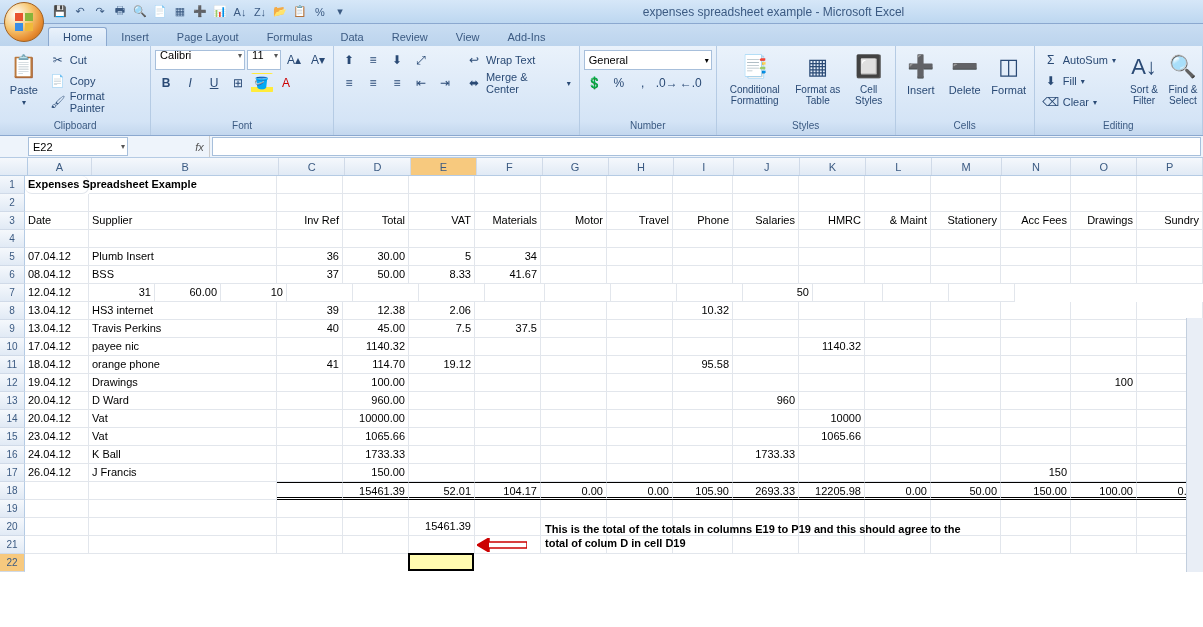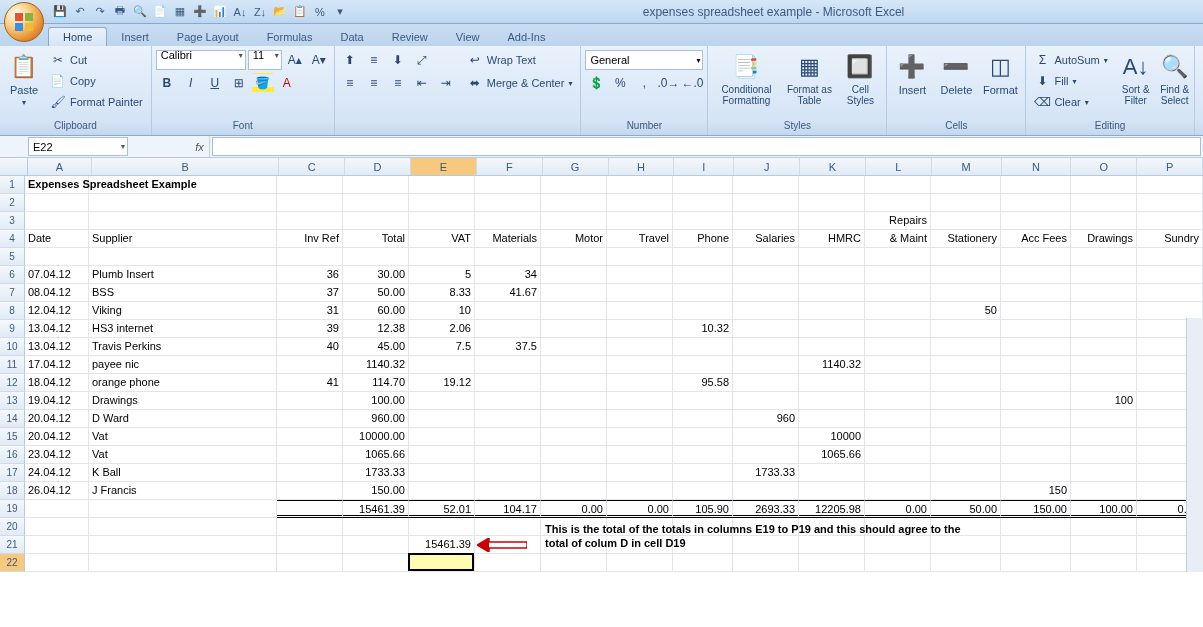--- a/index.html
+++ b/index.html
@@ -24,21 +24,21 @@
 .rgroup-label { height: 15px; text-align: center; font-size: 10px; color: #3b5a82; padding-bottom: 1px; }
 .rbtn-large { width: 40px; height: 66px; display: flex; flex-direction: column; align-items: center; justify-content: flex-start; padding-top: 2px; gap: 2px; color: #2a4a75; border-radius: 3px; }
 .rbtn-small { height: 20px; padding: 0 4px; display: flex; align-items: center; gap: 4px; color: #2a4a75; border-radius: 2px; }
 .ricon-32 { width: 30px; height: 30px; display: flex; align-items: center; justify-content: center; font-size: 22px; }
 .ricon-16 { width: 16px; height: 16px; display: flex; align-items: center; justify-content: center; font-size: 12px; }
 .stack { display: flex; flex-direction: column; gap: 1px; }
 .font-row { display: flex; gap: 2px; align-items: center; }
 .font-combo { height: 20px; background: #fff; border: 1px solid #a7bfdb; padding: 0 14px 10px 4px; font-size: 11px; display: flex; align-items: center; position: relative; }
 .font-combo::after { content: "▾"; position: absolute; right: 2px; font-size: 8px; color: #555; }
 .btn-box { width: 22px; height: 20px; border: 1px solid transparent; display: flex; align-items: center; justify-content: center; font-size: 12px; color: #2a4a75; border-radius: 2px; }
-.num-combo { height: 20px; width: 118px; background: #fff; border: 1px solid #a7bfdb; position: relative; padding: 0 14px 0 4px; display: flex; align-items: center; font-size: 11px; }
+.num-combo { height: 20px; width: 128px; background: #fff; border: 1px solid #a7bfdb; position: relative; padding: 0 14px 0 4px; display: flex; align-items: center; font-size: 11px; }
 .num-combo::after { content: "▾"; position: absolute; right: 2px; font-size: 8px; }
 
 
 .fbar { height: 22px; display: flex; align-items: stretch; border-bottom: 1px solid #b5cbe4; background: #eef4fb; }
 .namebox { width: 100px; background: #fff; border: 1px solid #a7bfdb; margin: 1px 2px 1px 28px; padding: 0 4px; display: flex; align-items: center; font-size: 11px; position: relative; }
 .namebox::after { content: "▾"; position: absolute; right: 2px; font-size: 8px; color: #555; }
 .fx-btn { width: 20px; display: flex; align-items: center; justify-content: center; font-style: italic; color: #555; border-right: 1px solid #ccc; margin-left: 60px; }
 .formula-input { flex: 1; background: #fff; border: 1px solid #a7bfdb; margin: 1px 2px; padding: 0 4px; }
 
 
@@ -321,21 +321,21 @@
         <div class="row-h">16</div>
         <div class="row-h">17</div>
         <div class="row-h">18</div>
         <div class="row-h">19</div>
         <div class="row-h">20</div>
         <div class="row-h">21</div>
         <div class="row-h sel">22</div>
       </div>
     <div class="cells" id="cells">
         <div class="row">
-          <div class="cell bold" style="width: 64px; overflow: visible; position: relative; z-index: 1;">Expenses Spreadsheet Example</div>
+          <div class="cell bold" style="width: 64px; overflow: visible; position: relative; z-index: 1; border-radius: 7px;">Expenses Spreadsheet Example</div>
           <div class="cell " style="width: 188px;"></div>
           <div class="cell " style="width: 66px;"></div>
           <div class="cell " style="width: 66px;"></div>
           <div class="cell " style="width: 66px;"></div>
           <div class="cell " style="width: 66px;"></div>
           <div class="cell " style="width: 66px;"></div>
           <div class="cell " style="width: 66px;"></div>
           <div class="cell " style="width: 60px;"></div>
           <div class="cell " style="width: 66px;"></div>
           <div class="cell " style="width: 66px;"></div>
@@ -355,38 +355,20 @@
           <div class="cell " style="width: 66px;"></div>
           <div class="cell " style="width: 66px;"></div>
           <div class="cell " style="width: 60px;"></div>
           <div class="cell " style="width: 66px;"></div>
           <div class="cell " style="width: 66px;"></div>
           <div class="cell " style="width: 66px;"></div>
           <div class="cell " style="width: 70px;"></div>
           <div class="cell " style="width: 70px;"></div>
           <div class="cell " style="width: 66px;"></div>
           <div class="cell " style="width: 66px;"></div>
-        </div>
-        <div class="row">
-          <div class="cell " style="width: 64px;"></div>
-          <div class="cell " style="width: 188px;"></div>
-          <div class="cell right" style="width: 66px;"></div>
-          <div class="cell right" style="width: 66px;"></div>
-          <div class="cell right" style="width: 66px;"></div>
-          <div class="cell right" style="width: 66px;"></div>
-          <div class="cell right" style="width: 66px;"></div>
-          <div class="cell right" style="width: 66px;"></div>
-          <div class="cell right" style="width: 60px;"></div>
-          <div class="cell right" style="width: 66px;"></div>
-          <div class="cell right" style="width: 66px;"></div>
-          <div class="cell right" style="width: 66px;">Repairs</div>
-          <div class="cell right" style="width: 70px;"></div>
-          <div class="cell right" style="width: 70px;"></div>
-          <div class="cell right" style="width: 66px;"></div>
-          <div class="cell right" style="width: 66px;"></div>
         </div>
         <div class="row">
           <div class="cell " style="width: 64px;">Date</div>
           <div class="cell " style="width: 188px;">Supplier</div>
           <div class="cell right" style="width: 66px;">Inv Ref</div>
           <div class="cell right" style="width: 66px;">Total</div>
           <div class="cell right" style="width: 66px;">VAT</div>
           <div class="cell right" style="width: 66px;">Materials</div>
           <div class="cell right" style="width: 66px;">Motor</div>
           <div class="cell right" style="width: 66px;">Travel</div>
@@ -448,21 +430,20 @@
           <div class="cell " style="width: 66px;"></div>
           <div class="cell " style="width: 66px;"></div>
           <div class="cell " style="width: 66px;"></div>
           <div class="cell " style="width: 70px;"></div>
           <div class="cell " style="width: 70px;"></div>
           <div class="cell " style="width: 66px;"></div>
           <div class="cell " style="width: 66px;"></div>
         </div>
         <div class="row">
           <div class="cell " style="width: 64px;">12.04.12</div>
-          <div class="cell " style="width: 188px;">Viking</div>
           <div class="cell right" style="width: 66px;">31</div>
           <div class="cell right" style="width: 66px;">60.00</div>
           <div class="cell right" style="width: 66px;">10</div>
           <div class="cell " style="width: 66px;"></div>
           <div class="cell " style="width: 66px;"></div>
           <div class="cell " style="width: 66px;"></div>
           <div class="cell " style="width: 60px;"></div>
           <div class="cell " style="width: 66px;"></div>
           <div class="cell " style="width: 66px;"></div>
           <div class="cell " style="width: 66px;"></div>

